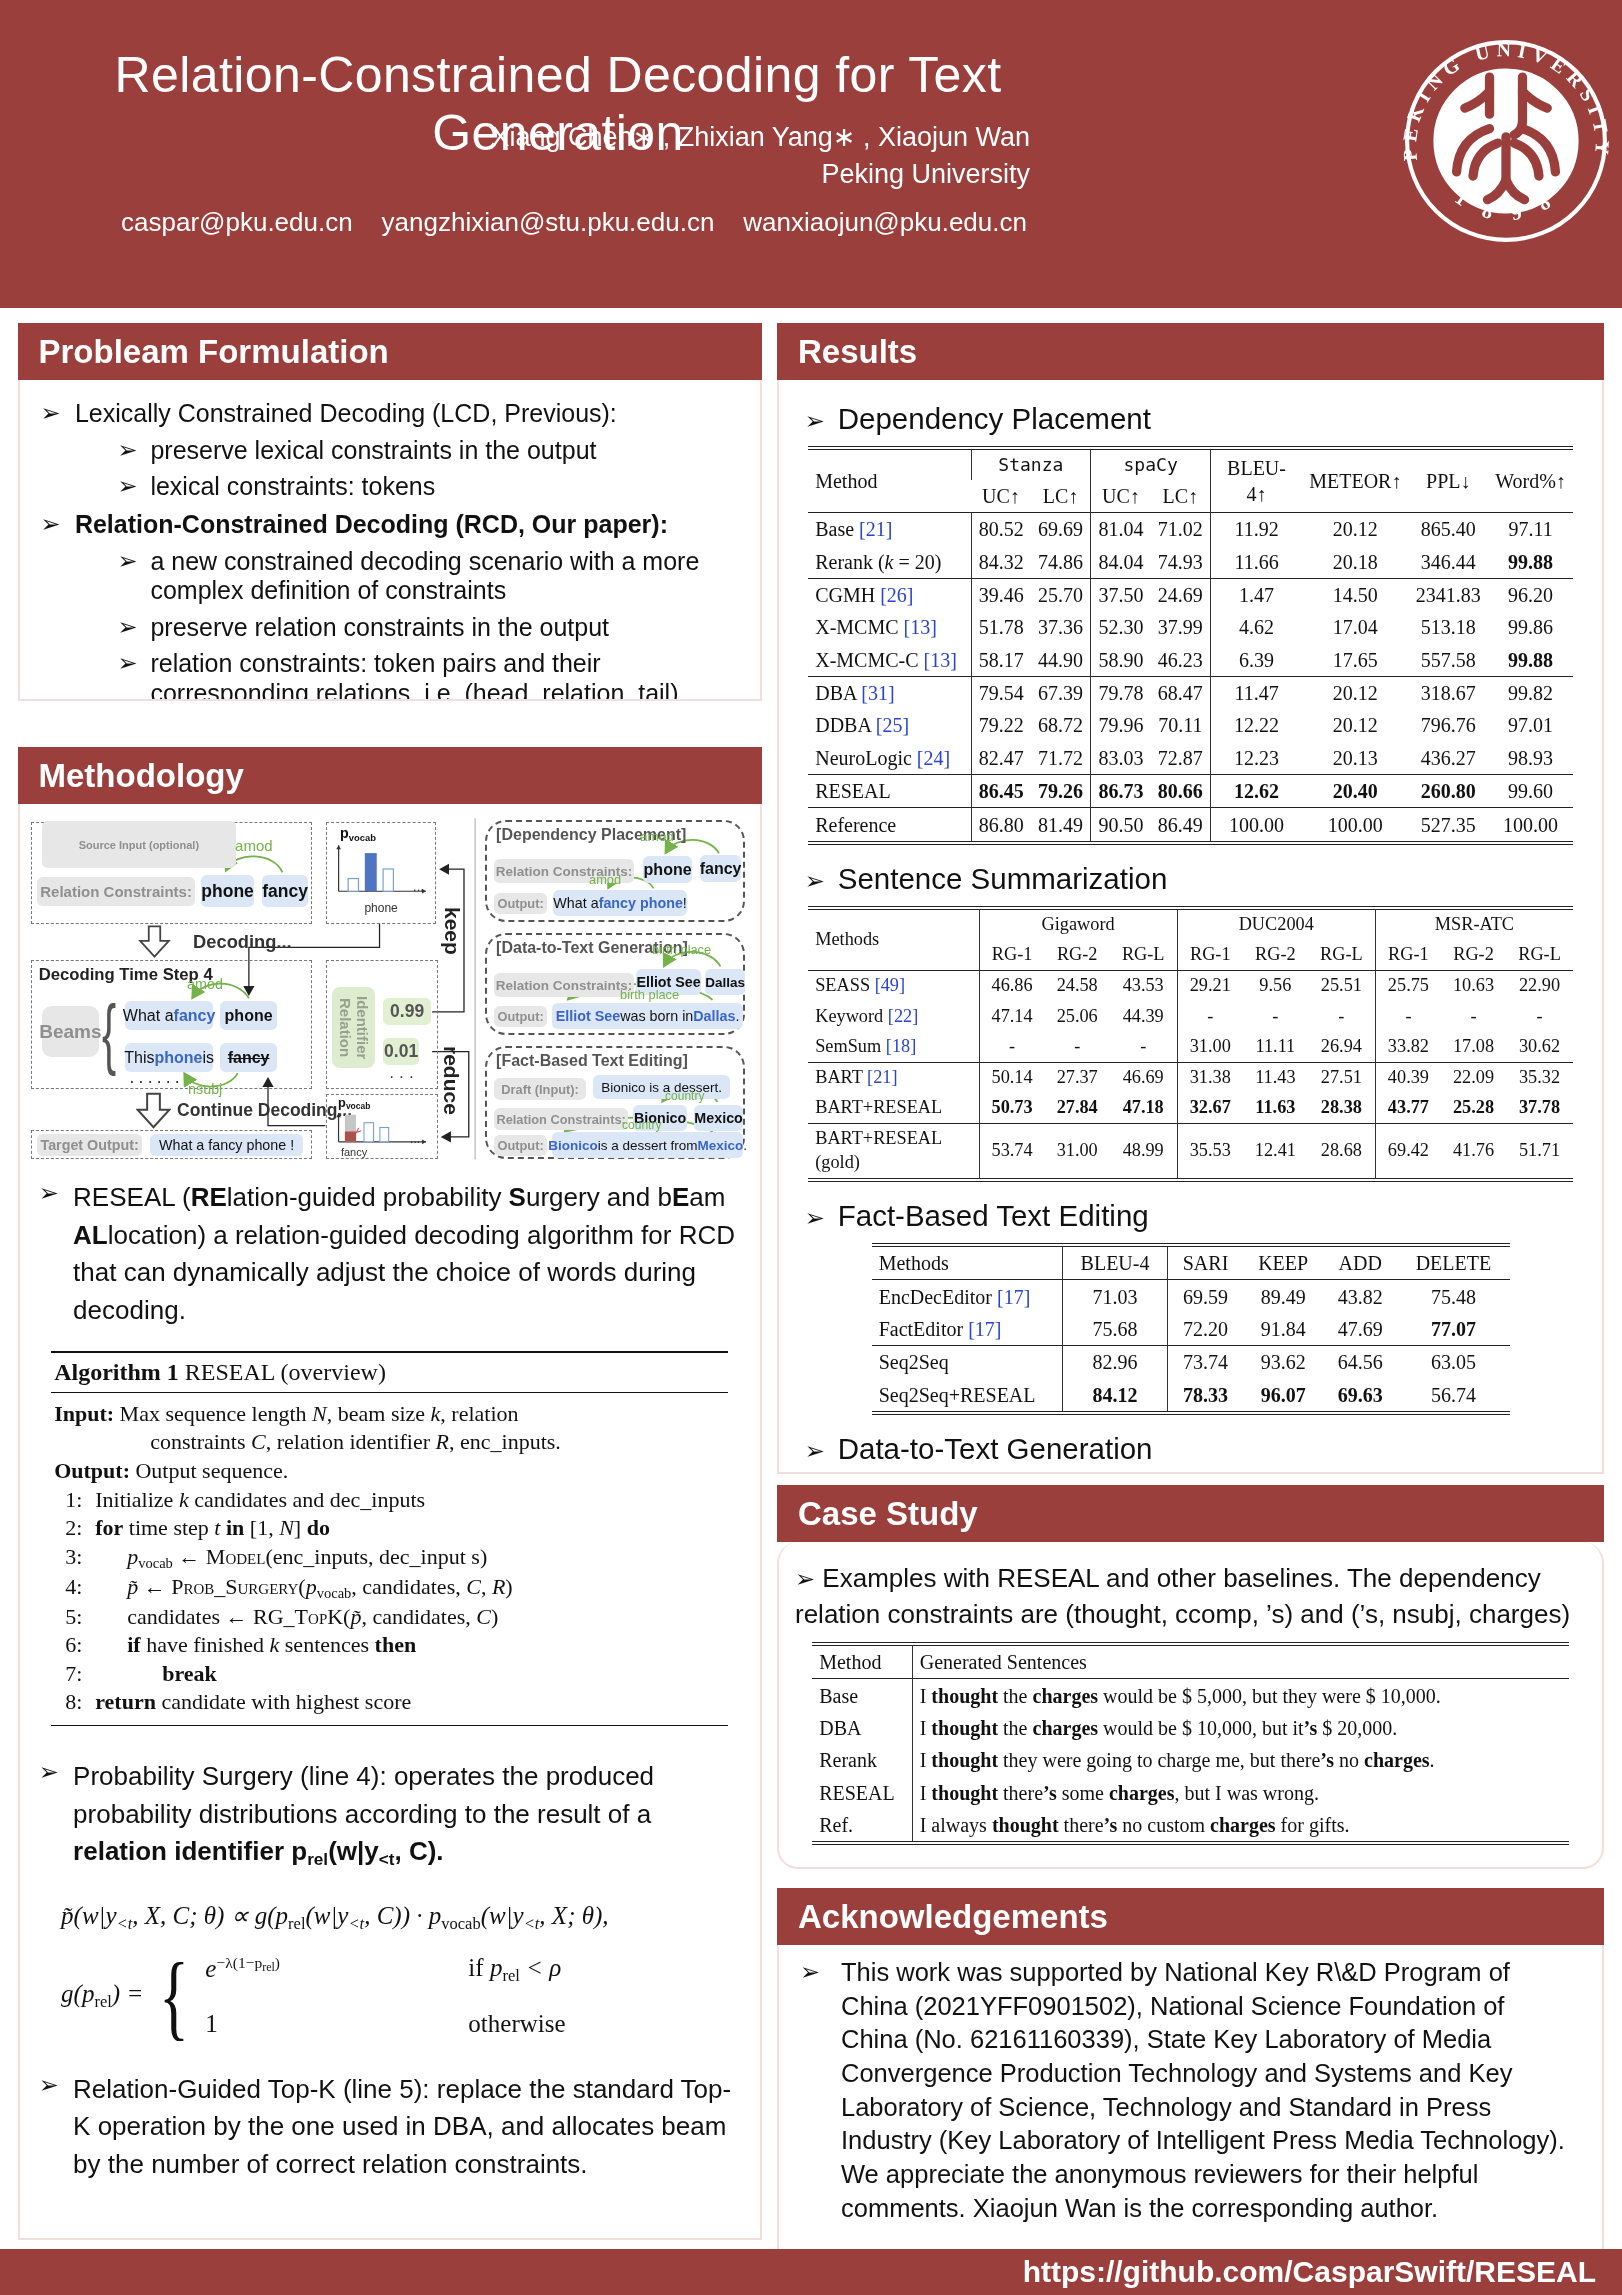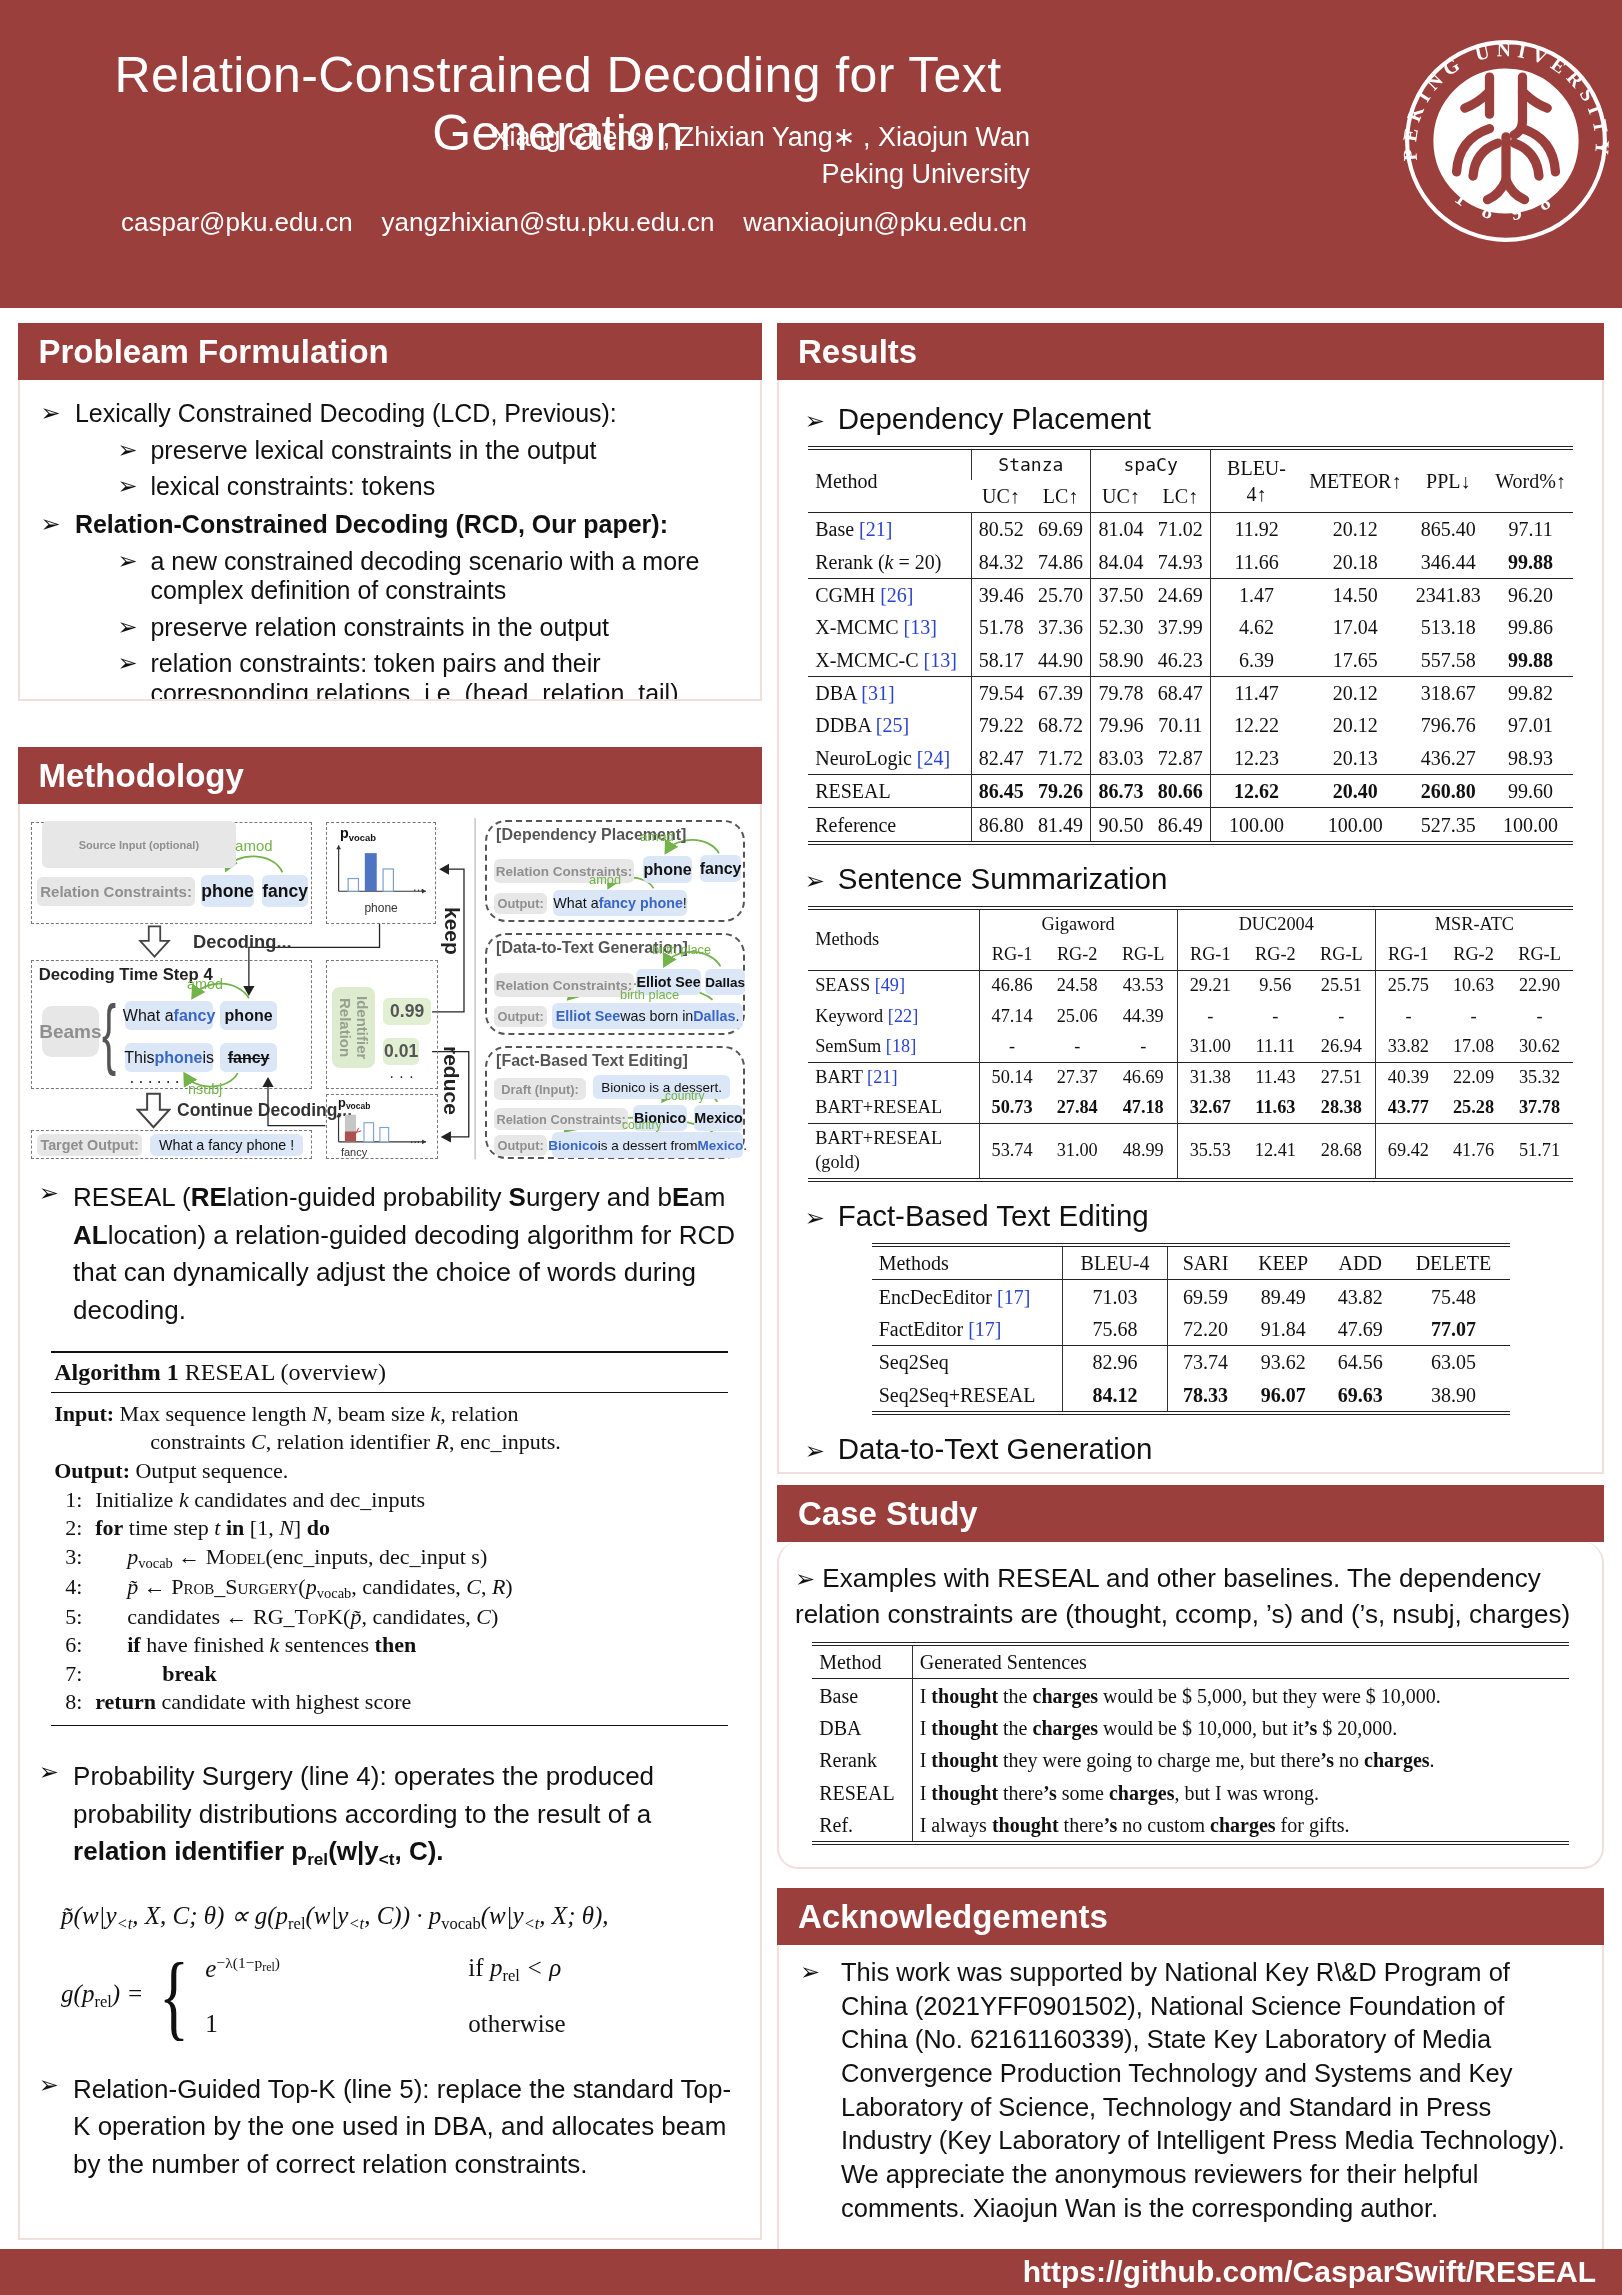--- a/index.html
+++ b/index.html
@@ -683,21 +683,21 @@
                 <td>93.62</td>
                 <td>64.56</td>
                 <td>63.05</td>
               </tr>
               <tr>
                 <td class="m">Seq2Seq+RESEAL</td>
                 <td class="vl b">84.12</td>
                 <td class="vl b">78.33</td>
                 <td class="b">96.07</td>
                 <td class="b">69.63</td>
-                <td>38.90</td>
+                <td>56.74</td>
               </tr>
             </tbody>
         </table>
 
         <div class="shead">
           <span class="arr">➢</span>
           <span>Data-to-Text Generation</span>
         </div>
 
       </div>

